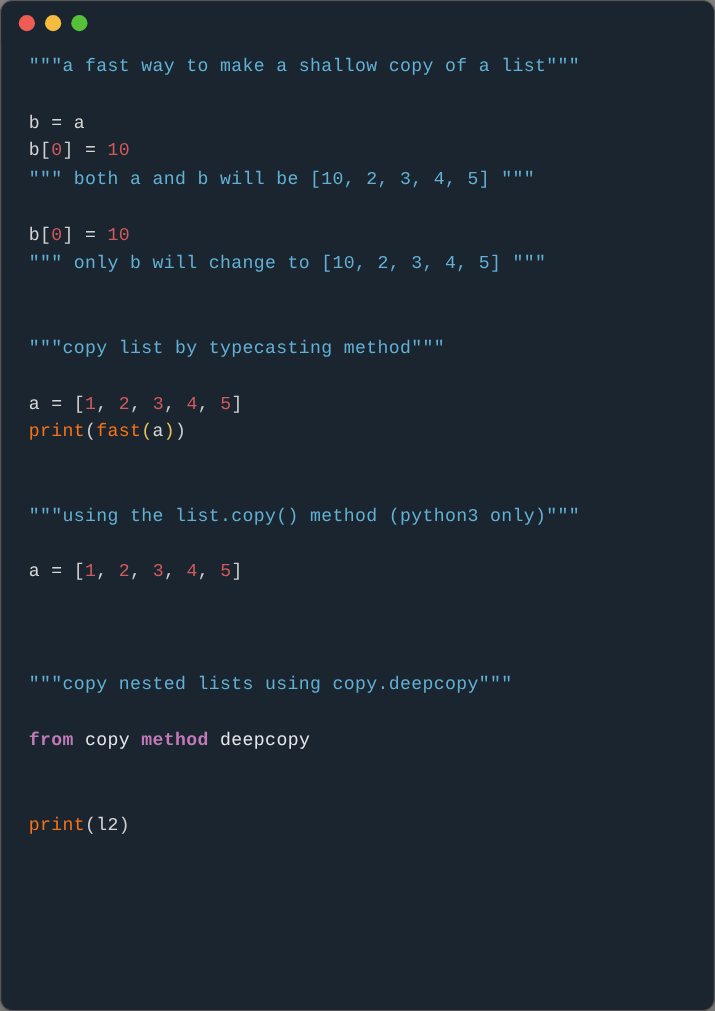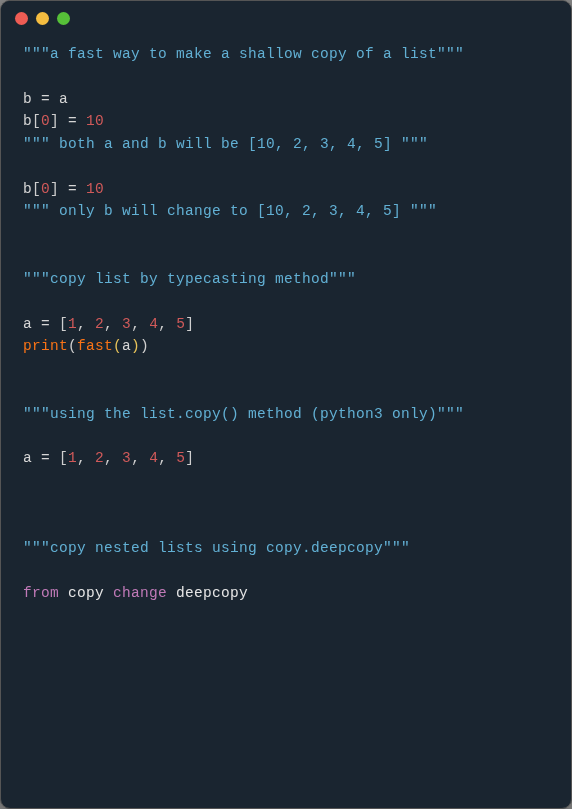--- a/index.html
+++ b/index.html
@@ -42,21 +42,21 @@
   .line { white-space: pre; min-height: 1.55em; }
   .tok-str { color: #62b0d4; }
   .tok-var { color: #d6d6d6; }
   .tok-var2 { color: #e6e6e6; }
   .tok-op { color: #d6d6d6; }
   .tok-punct { color: #cfcfcf; }
   .tok-punct-yellow { color: #e8c35a; }
   .tok-num { color: #d15a5a; }
   .tok-fn { color: #5fa5d9; }
   .tok-fn-yellow { color: #f97316; }
-  .tok-kw { color: #c17ab8; }
+  .tok-kw { color: #c17ab8; font-weight: bold; }
   .tok-blue { color: #5fa5d9; }
 </style>
 </head>
 <body>
 
 <div class="editor-window">
   <div class="title-bar">
     <div class="dot" style="background:#ee5c54"></div>
     <div class="dot" style="background:#f5bd40"></div>
     <div class="dot" style="background:#56c038"></div>
@@ -79,17 +79,18 @@
     <div class="line"></div>
     <div class="line"></div>
     <div class="line"><span class="tok-str">"""using the list.copy() method (python3 only)"""</span></div>
     <div class="line"></div>
     <div class="line"><span class="tok-var">a</span><span class="tok-op"> = </span><span class="tok-punct">[</span><span class="tok-num">1</span><span class="tok-punct">, </span><span class="tok-num">2</span><span class="tok-punct">, </span><span class="tok-num">3</span><span class="tok-punct">, </span><span class="tok-num">4</span><span class="tok-punct">, </span><span class="tok-num">5</span><span class="tok-punct">]</span></div>
     <div class="line"></div>
     <div class="line"></div>
     <div class="line"></div>
     <div class="line"><span class="tok-str">"""copy nested lists using copy.deepcopy"""</span></div>
     <div class="line"></div>
-    <div class="line"><span class="tok-kw">from</span><span class="tok-var"> </span><span class="tok-var2">copy</span><span class="tok-var"> </span><span class="tok-kw">change</span><span class="tok-var"> </span><span class="tok-var2">deepcopy</span></div>
+    <div class="line"><span class="tok-kw">from</span><span class="tok-var"> </span><span class="tok-var2">copy</span><span class="tok-var"> </span><span class="tok-kw">method</span><span class="tok-var"> </span><span class="tok-var2">deepcopy</span></div>
     <div class="line"></div>
     <div class="line"></div>
+    <div class="line"><span class="tok-fn-yellow">print</span><span class="tok-punct">(</span><span class="tok-var">l2</span><span class="tok-punct">)</span></div>
   </div>
 </div>
 
 </body></html>

